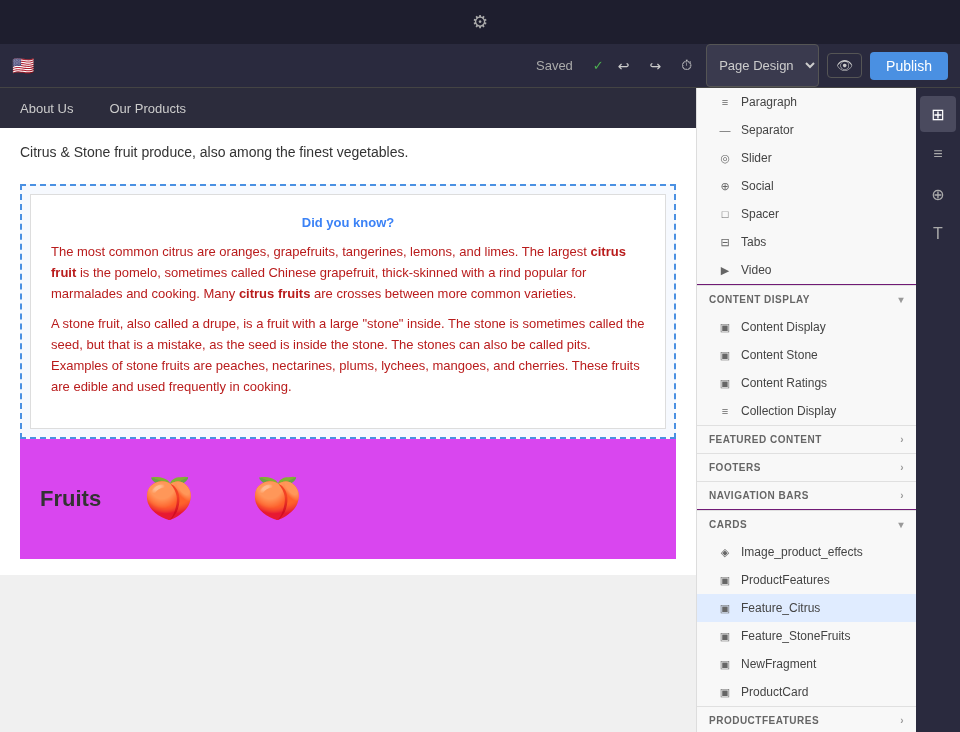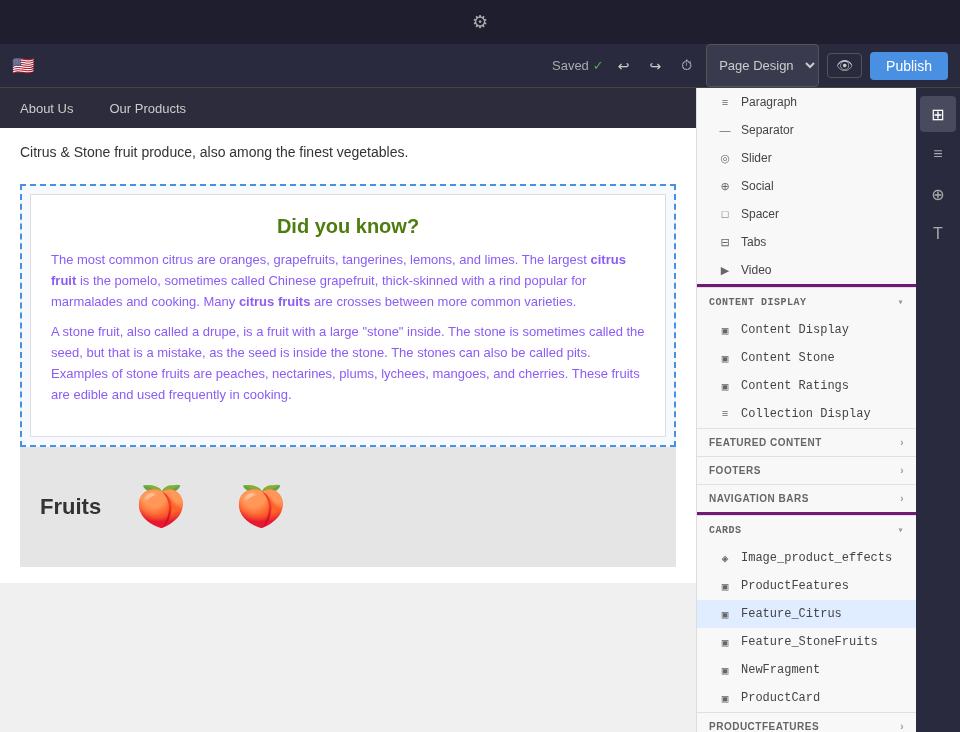--- a/index.html
+++ b/index.html
@@ -19,21 +19,21 @@
     #toolbar {
       background: #2a2a3e;
       height: 44px;
       display: flex;
       align-items: center;
       padding: 0 12px;
       gap: 8px;
       border-bottom: 1px solid #444;
     }
     #toolbar .spacer { flex: 1; }
-    .saved-label { color: #aaa; font-size: 13px; display: flex; align-items: center; gap: 4px; }
+    .saved-label { color: #aaa; font-size: 13px; display: flex; align-items: center; gap: 20px; }
     .saved-label .check { color: #4CAF50; }
     .toolbar-btn {
       background: none;
       border: none;
       color: #ccc;
       cursor: pointer;
       padding: 4px 6px;
       border-radius: 4px;
       font-size: 14px;
     }
@@ -123,39 +123,39 @@
 
     
     #did-you-know {
       flex: 1;
       border: 1px solid #ddd;
       padding: 20px;
       background: white;
     }
     #did-you-know h3 {
       text-align: center;
-      font-size: 20px;
+      font-size: 13px;
       margin-bottom: 12px;
-      color: #4d7c0f;
+      color: #3b82f6;
     }
     #did-you-know p {
       font-size: 13px;
       line-height: 1.6;
-      color: #8b5cf6;
+      color: #b91c1c;
       margin-bottom: 10px;
     }
     #did-you-know p strong { font-weight: 700; }
 
     
     #fruits-section {
-      background: #e5e5e5;
+      background: #d946ef;
       padding: 20px;
       display: flex;
       align-items: center;
-      gap: 20px;
+      gap: 28px;
       min-height: 100px;
     }
     #fruits-section h2 { font-size: 22px; color: #333; font-weight: 600; }
 
     .fruit-img {
       width: 80px;
       height: 80px;
       border-radius: 50%;
       display: flex;
       align-items: center;
@@ -235,22 +235,21 @@
 
     
     #right-panel::-webkit-scrollbar { width: 4px; }
     #right-panel::-webkit-scrollbar-track { background: #f0f0f0; }
     #right-panel::-webkit-scrollbar-thumb { background: #ccc; border-radius: 2px; }
 
     .panel-section-items { }
 
     
     .section-with-collapse {
-      border-top: 3px solid #701a75;
-      font-family: Liberation Mono, monospace;
+      border-top: 1px solid #701a75;
     }
   </style>
 </head>
 <body>
 
 <div id="topbar">
   <span style="color:#aaa; font-size:18px; cursor:pointer;">⚙</span>
 </div>
 
 <div id="toolbar">

